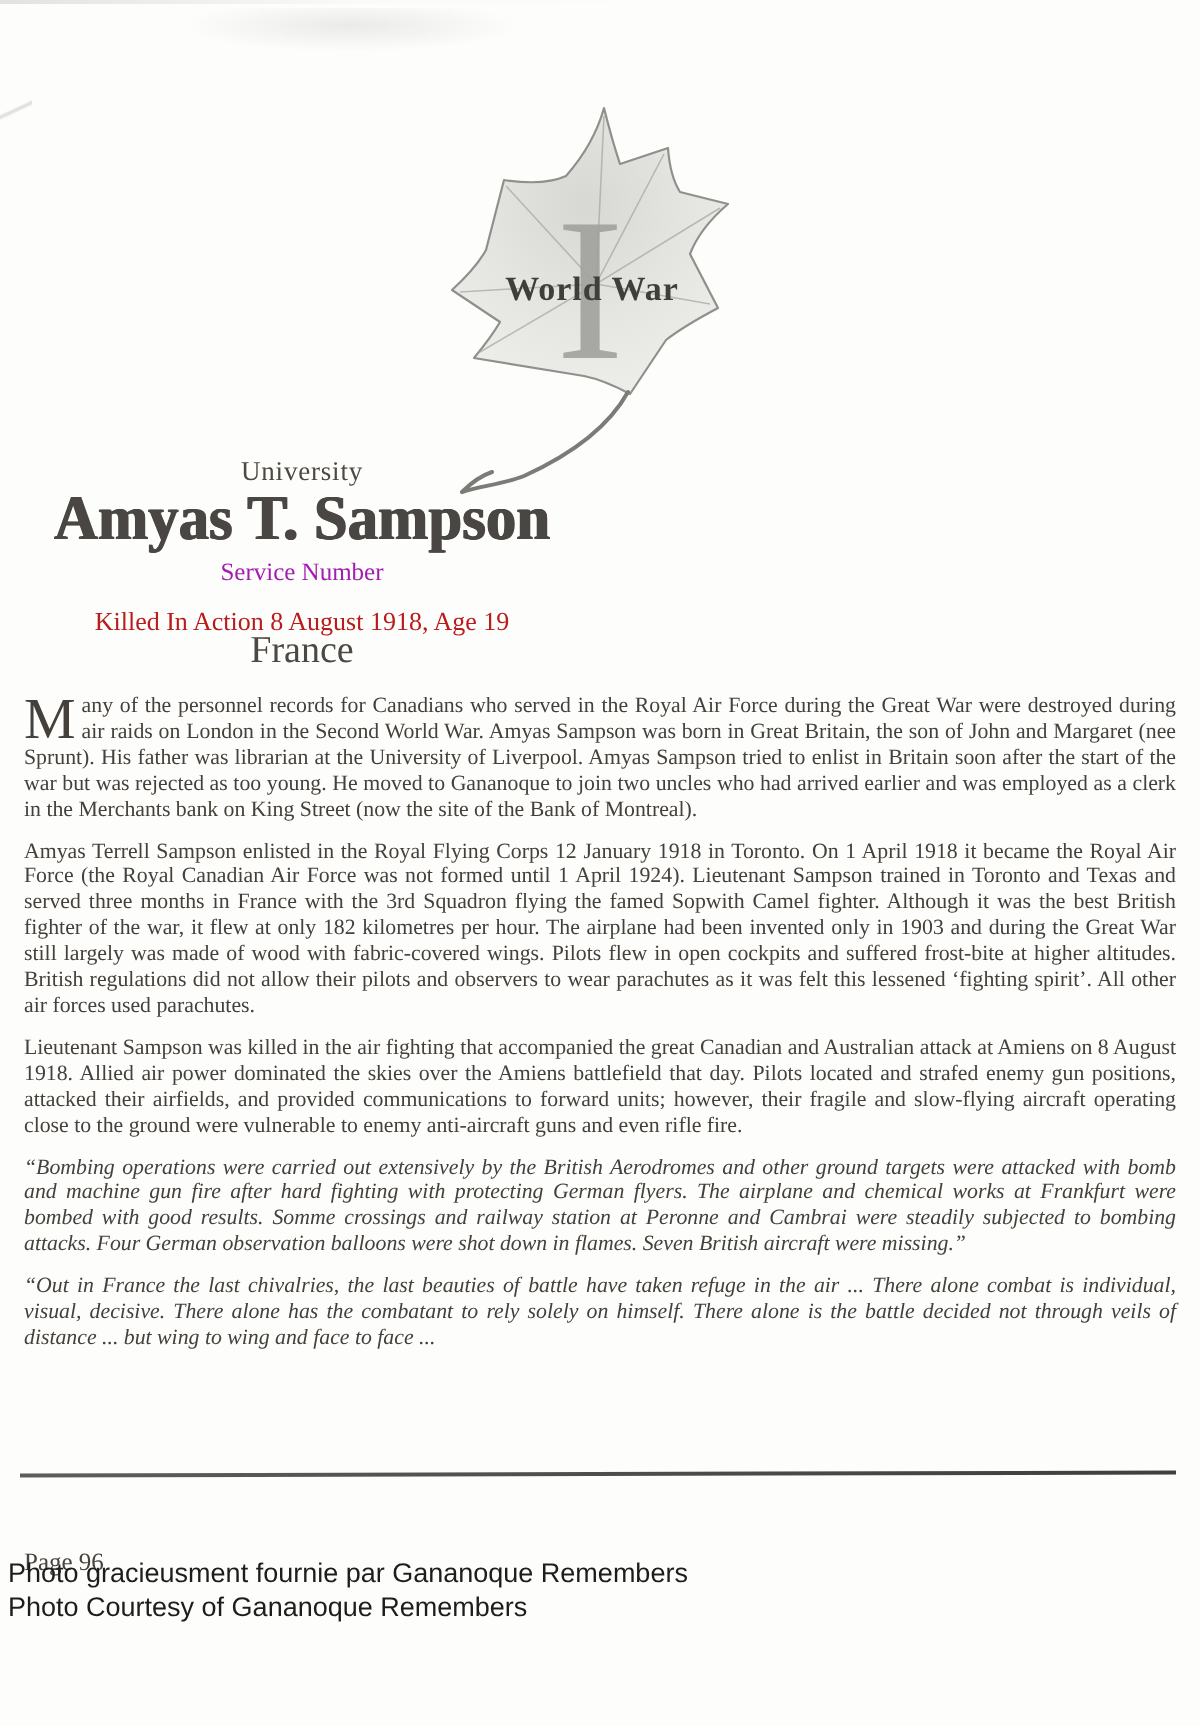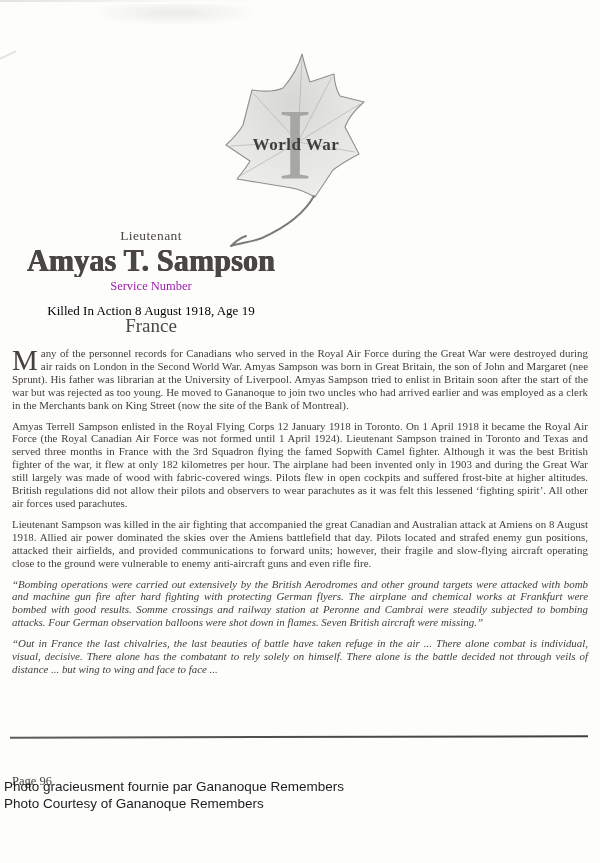--- a/index.html
+++ b/index.html
@@ -37,21 +37,21 @@
   }
   .rank { font-size: 13.5px; line-height: 15px; color: #4c4842; letter-spacing: 0.4px; }
   .casualty-name {
     font-size: 30px; line-height: 31px; margin-top: 1px;
     font-weight: 700; color: #4a4643; letter-spacing: 0.2px;
     font-family: "Liberation Serif", serif;
     text-shadow: 0.6px 0 0 #4a4643, -0.3px 0 0 #4a4643;
     transform: scaleY(1.06);
   }
   .service-label { font-size: 12.5px; line-height: 14px; margin-top: 4px; color: #a21caf; }
-  .killed-line { font-size: 13px; line-height: 15px; margin-top: 10px; color: #000000; }
+  .killed-line { font-size: 13px; line-height: 15px; margin-top: 10px; color: #b91c1c; }
   .location-line { font-size: 19px; line-height: 15px; color: #4c4842; }
   
   .body-col {
     position: absolute; left: 12px; top: 347px; width: 576px;
     font-size: 10.9px; line-height: 12.9px;
     text-align: justify;
     color: #45413a;
   }
   .body-col p { margin-bottom: 8px; }
   .dropcap {
@@ -103,21 +103,21 @@
         <path d="M76,92 L31,43"></path>
         <path d="M76,92 L18,126"></path>
       </g>
       <path d="M92,146 C82,164 62,178 40,188 C30,192 18,193 9,196 M9,196 C14,191 18,188 24,186" fill="none" stroke="#7b7b77" stroke-width="2" stroke-linecap="round"></path>
       <text x="73" y="129" text-anchor="middle" font-family="Liberation Serif, serif" font-size="102" fill="#a1a19d" opacity="0.9">I</text>
       <text x="74" y="100" text-anchor="middle" font-family="Liberation Serif, serif" font-size="17" font-weight="bold" fill="#3e3e3a" letter-spacing="0.5">World War</text>
     </svg>
   </div>
 
   <div class="memorial-header">
-    <div class="rank">Lieutenant</div>
+    <div class="rank">University</div>
     <div class="casualty-name">Amyas T. Sampson</div>
     <div class="service-label">Service Number</div>
     <div class="killed-line">Killed In Action 8 August 1918, Age 19</div>
     <div class="location-line">France</div>
   </div>
 
   <div class="body-col">
     <p><span class="dropcap">M</span><span>any of the personnel records for Canadians who served in the Royal Air Force during the Great War were destroyed during air raids on London in the Second World War. Amyas Sampson was born in Great Britain, the son of John and Margaret (nee Sprunt). His father was librarian at the University of Liverpool. Amyas Sampson tried to enlist in Britain soon after the start of the war but was rejected as too young. He moved to Gananoque to join two uncles who had arrived earlier and was employed as a clerk in the Merchants bank on King Street (now the site of the Bank of Montreal).</span></p>
     <p>Amyas Terrell Sampson enlisted in the Royal Flying Corps 12 January 1918 in Toronto. On 1 April 1918 it became the Royal Air Force (the Royal Canadian Air Force was not formed until 1 April 1924). Lieutenant Sampson trained in Toronto and Texas and served three months in France with the 3rd Squadron flying the famed Sopwith Camel fighter. Although it was the best British fighter of the war, it flew at only 182 kilometres per hour. The airplane had been invented only in 1903 and during the Great War still largely was made of wood with fabric-covered wings. Pilots flew in open cockpits and suffered frost-bite at higher altitudes. British regulations did not allow their pilots and observers to wear parachutes as it was felt this lessened ‘fighting spirit’. All other air forces used parachutes.</p>
     <p>Lieutenant Sampson was killed in the air fighting that accompanied the great Canadian and Australian attack at Amiens on 8 August 1918. Allied air power dominated the skies over the Amiens battlefield that day. Pilots located and strafed enemy gun positions, attacked their airfields, and provided communications to forward units; however, their fragile and slow-flying aircraft operating close to the ground were vulnerable to enemy anti-aircraft guns and even rifle fire.</p>

